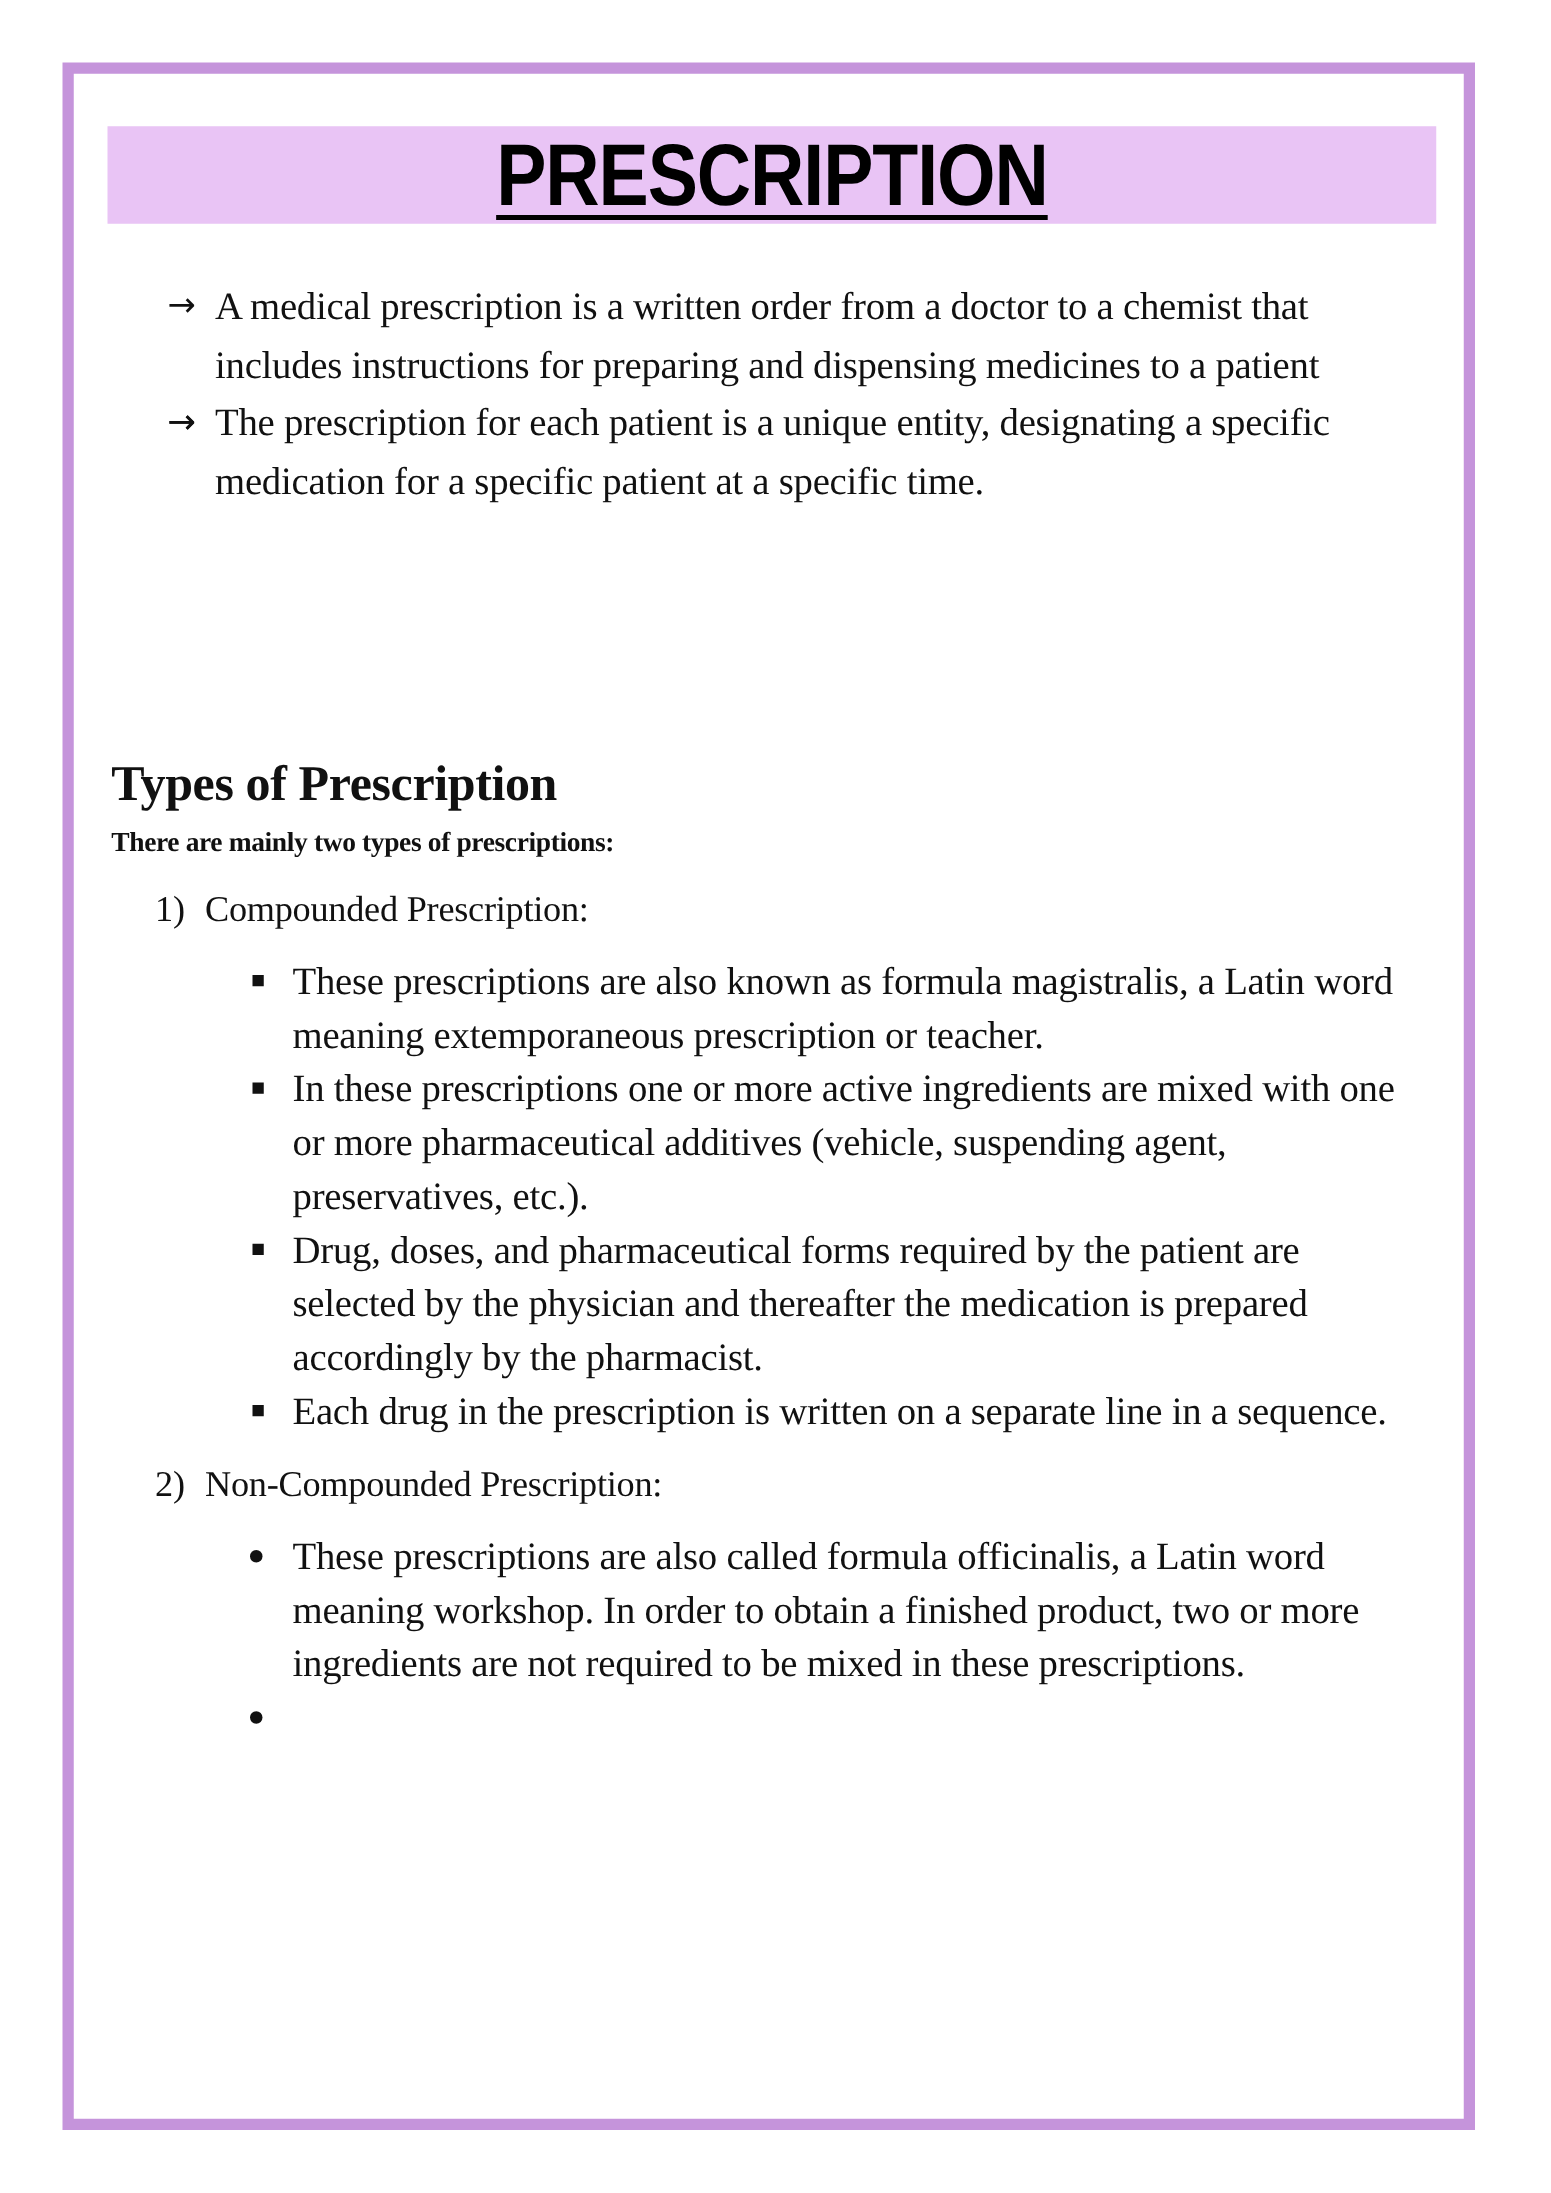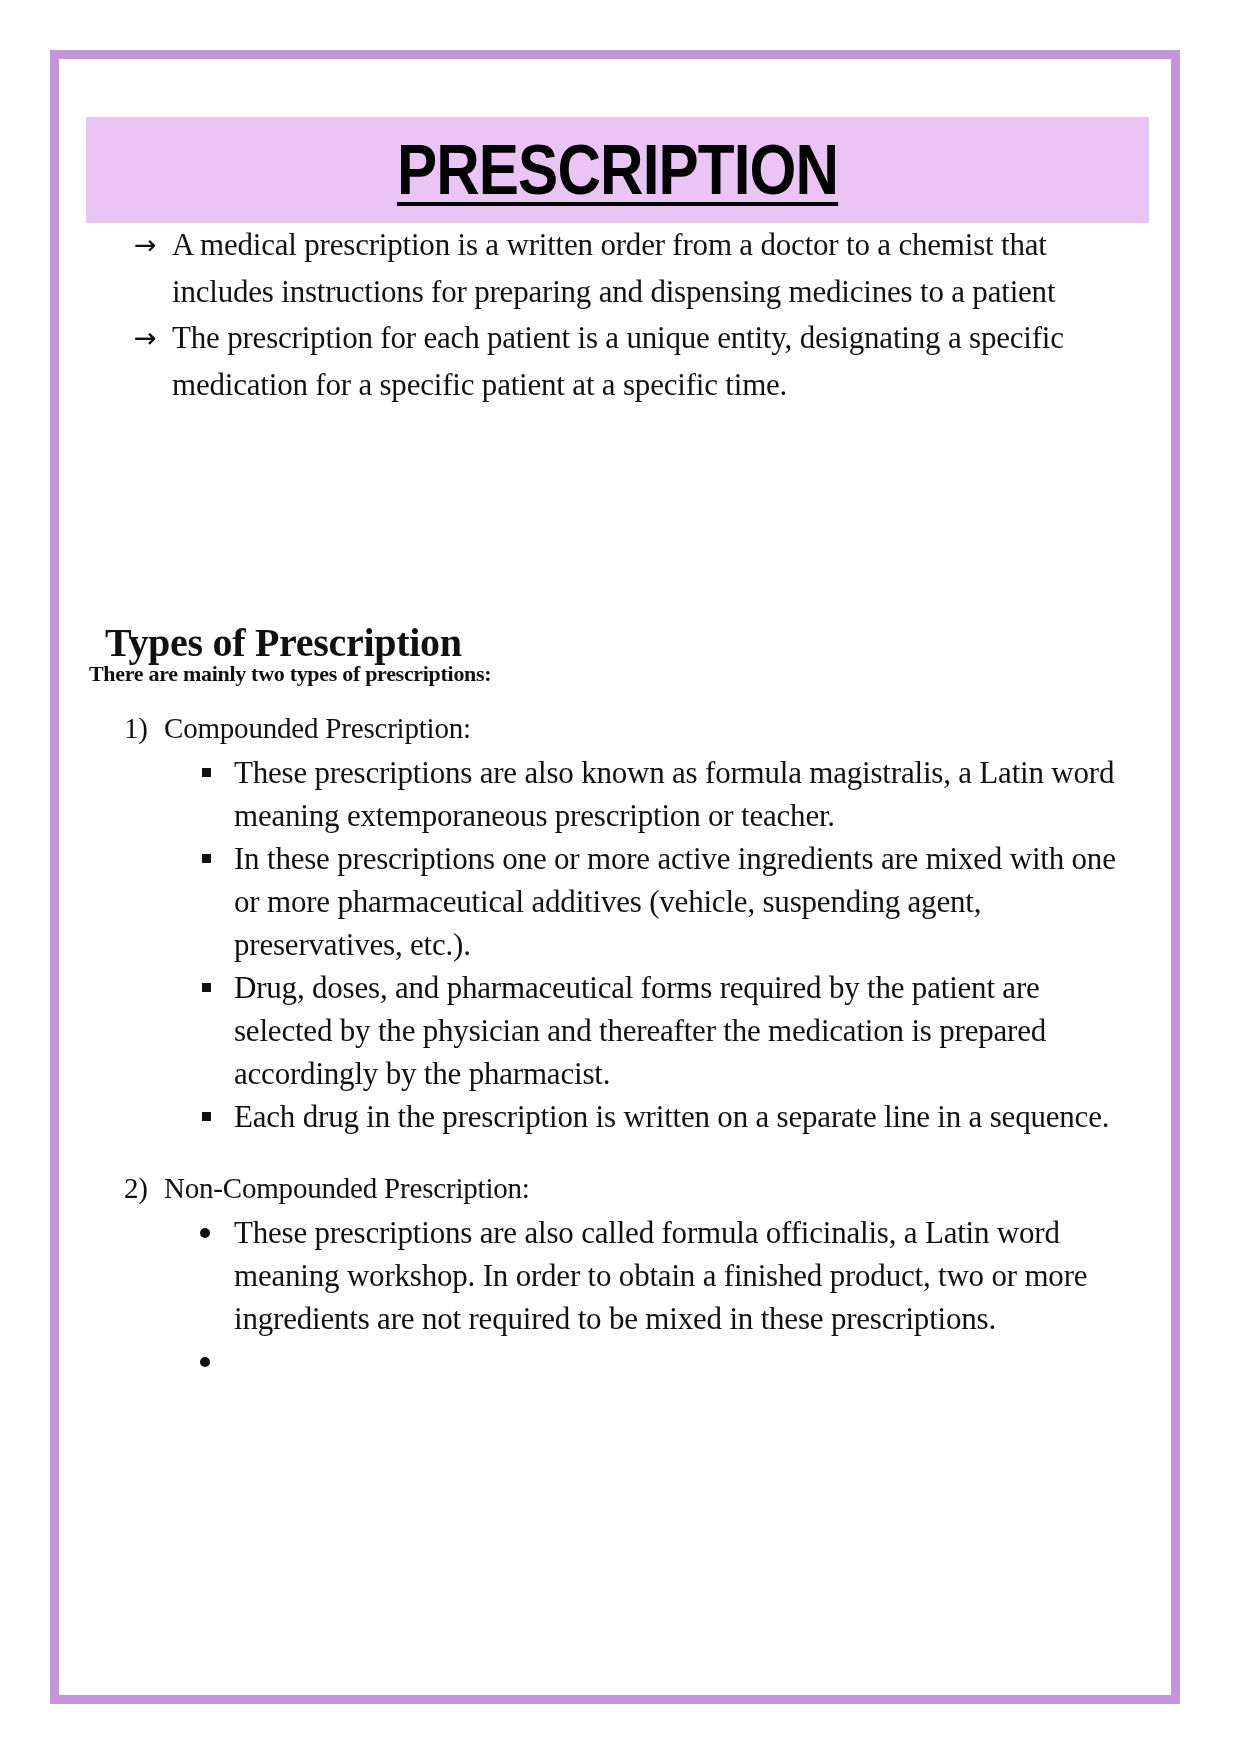--- a/index.html
+++ b/index.html
@@ -22,26 +22,25 @@
       width: 1112px;
       height: 1636px;
       border: 9px solid #C594DB;
       background: #ffffff;
     }
     .title-bar {
       position: absolute;
       left: 27px;
       top: 42px;
       width: 1063px;
-      height: 106px;
+      height: 78px;
       background: #E9C4F5;
       display: flex;
       align-items: center;
       justify-content: center;
-      margin-top: 16px;
     }
     .title {
       font-family: "Liberation Sans", "DejaVu Sans", sans-serif;
       font-weight: bold;
       font-size: 70px;
       letter-spacing: -1px;
       color: #000;
       text-decoration: underline;
       text-decoration-thickness: 4px;
       text-underline-offset: 8px;
@@ -69,21 +68,21 @@
       position: absolute;
       left: 0;
       top: 0;
       font-family: "DejaVu Sans", sans-serif;
       font-size: 27px;
     }
     .h-types {
       position: absolute;
       left: 30px;
       top: 544px;
-      margin: 16px;
+      margin: 0;
       font-size: 40px;
       font-weight: bold;
       letter-spacing: -0.3px;
       line-height: 1.2;
     }
     .h-mainly {
       position: absolute;
       left: 30px;
       top: 602px;
       margin: 0;
@@ -103,21 +102,21 @@
       line-height: 38px;
       margin: 0;
       letter-spacing: -0.2px;
     }
     .type-heading .num {
       display: inline-block;
       width: 40px;
     }
     .sub-list {
       list-style: none;
-      margin: 4px;
+      margin: 16px;
       padding: 0;
       margin-left: 74px;
     }
     .sub-item {
       position: relative;
       padding-left: 36px;
       font-size: 31px;
       line-height: 43px;
       letter-spacing: -0.2px;
     }

